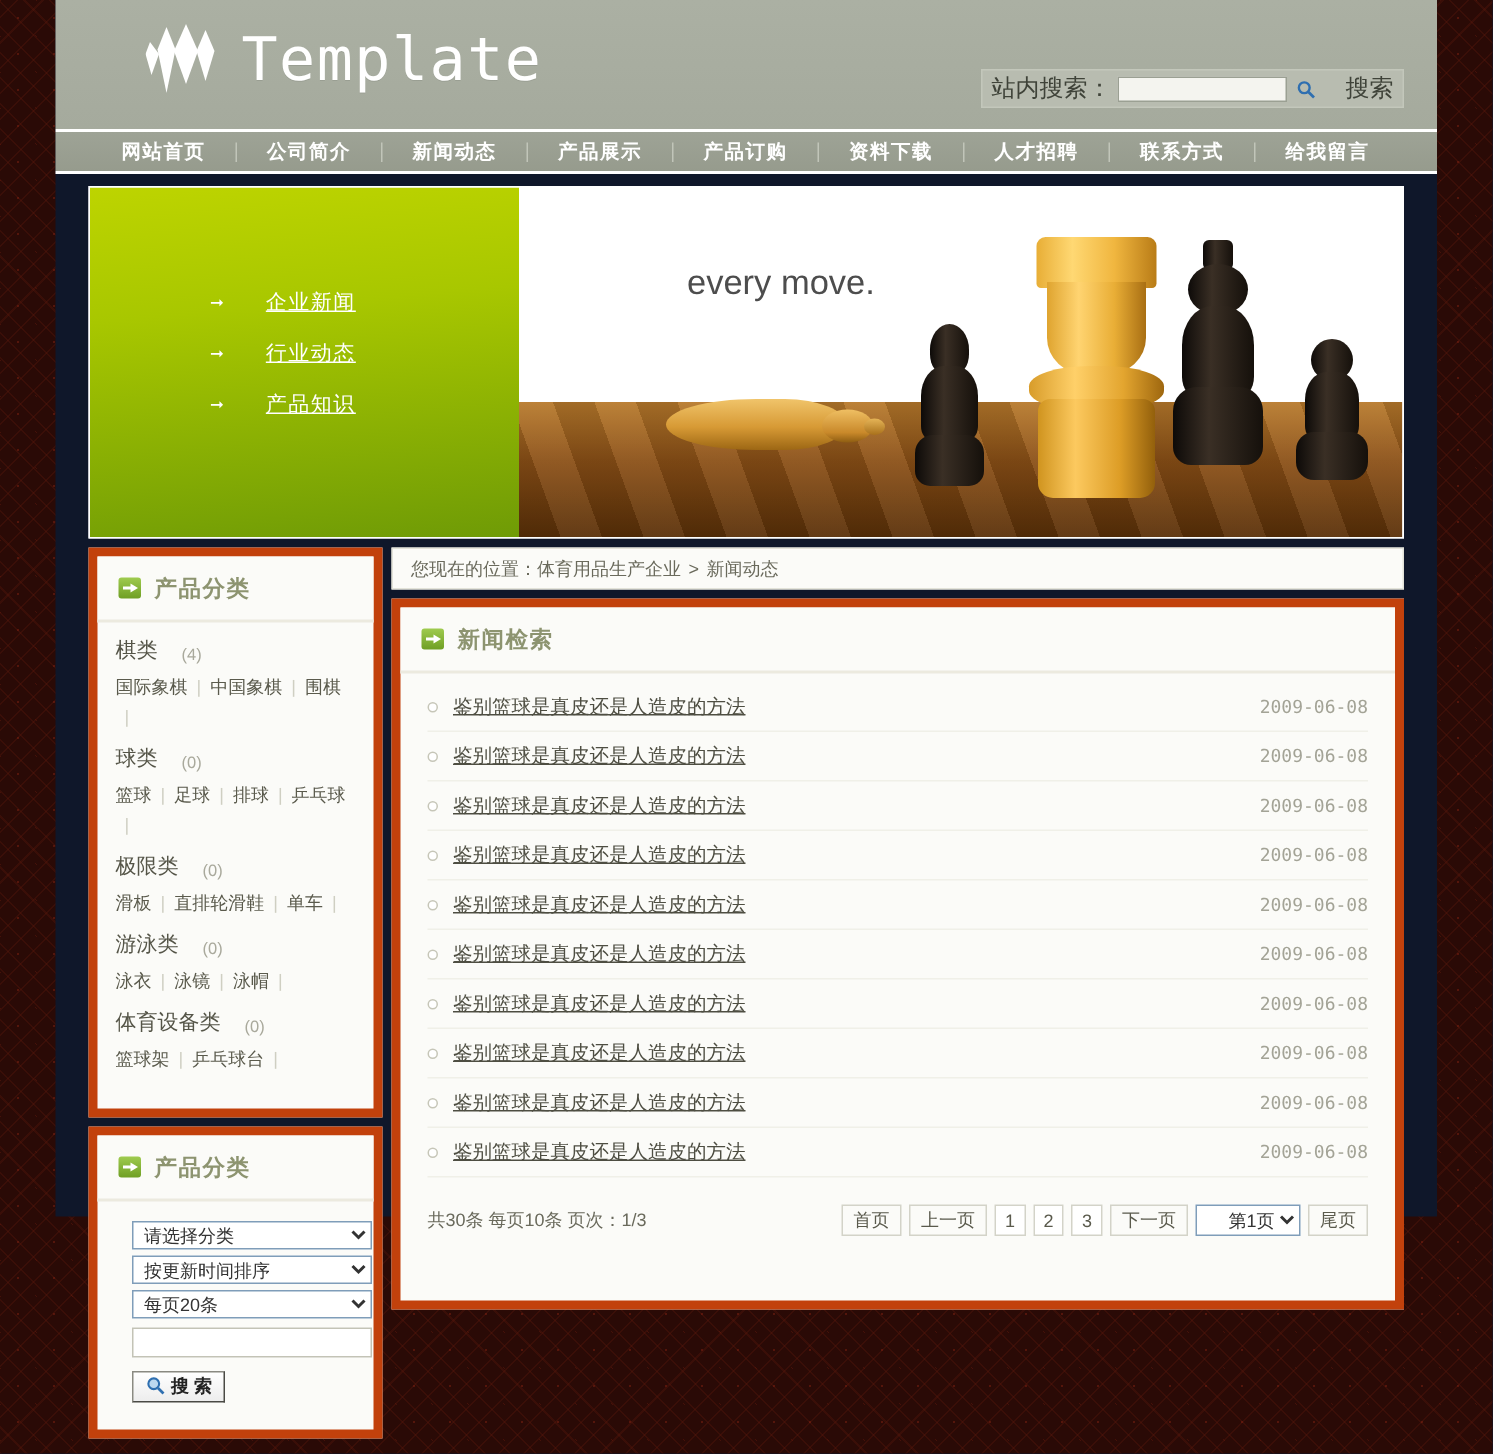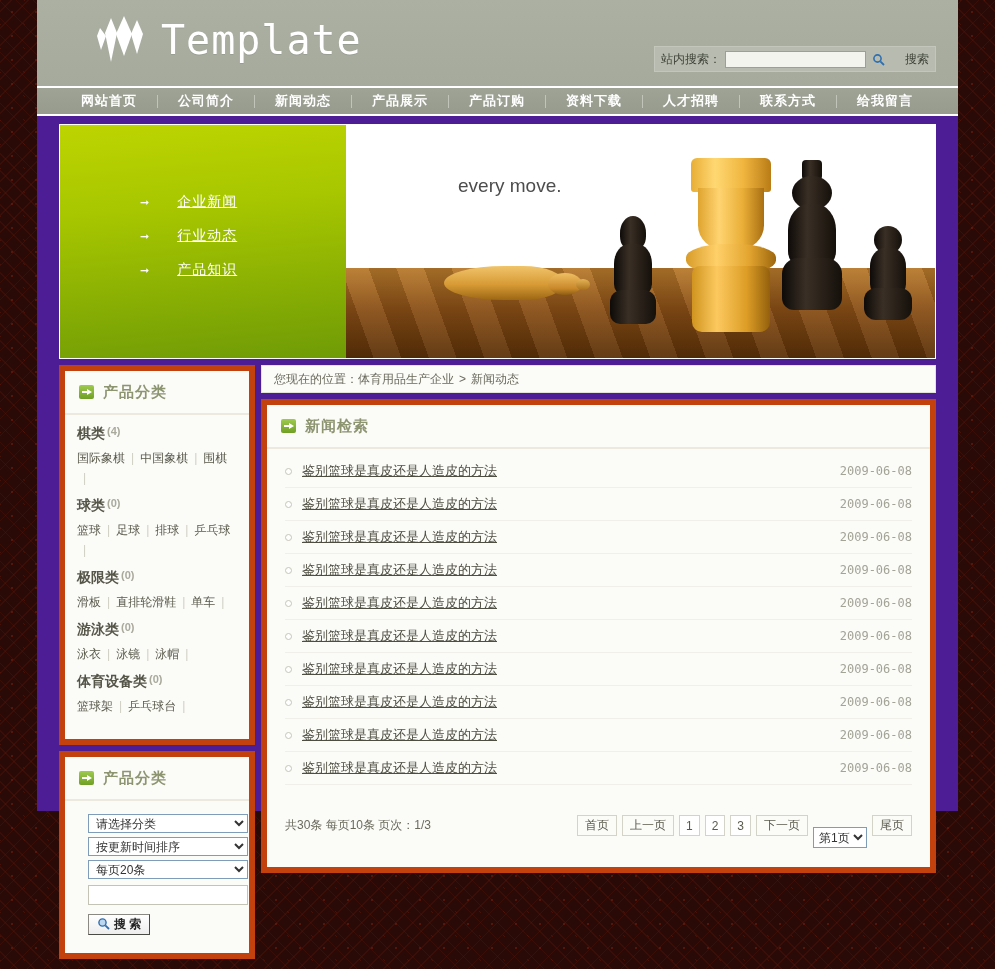--- a/index.html
+++ b/index.html
@@ -26,21 +26,21 @@
     height: 969px;
   }
 
   
   .shell {
     position: absolute;
     left: 37px;
     top: 0;
     width: 921px;
     height: 811px;
-    background: #4c1d95;
+    background: #0f172a;
   }
 
   .header {
     position: relative;
     height: 86px;
     background: linear-gradient(180deg, #abb0a3 0%, #a5aa9d 100%);
   }
 
   .logo-wrap {
     position: absolute;
@@ -75,40 +75,40 @@
     height: 26px;
     background: #b8bcb0;
     border: 1px solid #c3c7bb;
     display: flex;
     align-items: center;
     padding: 0 6px;
     gap: 4px;
   }
   .site-search .ss-label {
     color: #3f4339;
-    font-size: 12px;
+    font-size: 16px;
     white-space: nowrap;
   }
   .site-search input {
     flex: 1;
     height: 17px;
     border: 1px solid #9ba093;
     background: #f4f4ef;
     font-size: 12px;
     padding: 0 3px;
     color: #333;
     outline: none;
     min-width: 10px;
   }
   .ss-btn {
     display: flex;
     align-items: center;
     gap: 20px;
     color: #3f4339;
-    font-size: 12px;
+    font-size: 16px;
     white-space: nowrap;
     cursor: pointer;
     padding-left: 2px;
   }
 
   .magnifier { display: block; }
 
   
   .nav {
     height: 30px;
@@ -200,21 +200,21 @@
     left: 108px;
     top: 48px;
     z-index: 3;
   }
   .bi-text .l1 {
     font-size: 31px;
     color: #3c3c3c;
     letter-spacing: -0.5px;
   }
   .bi-text .l2 {
-    font-size: 19px;
+    font-size: 23px;
     color: #4d4d4d;
     margin-top: 2px;
     margin-left: 4px;
   }
   .piece { position: absolute; z-index: 4; }
 
   
   .fallen {
     left: 98px;
     bottom: 52px;
@@ -388,24 +388,23 @@
     border-bottom: 3.5px solid transparent;
   }
 
   
   .cats { padding: 10px 12px 14px 12px; }
   .cat-group { margin-bottom: 9px; }
   .cat-title {
     font-size: 14px;
     color: #555548;
     display: flex;
-    align-items: flex-start;
-    gap: 2px;
+    align-items: flex-end;
+    gap: 16px;
     margin-bottom: 5px;
-    font-weight: bold;
   }
   .cat-title .count {
     font-size: 11px;
     color: #a9a99c;
   }
   .cat-subs {
     display: flex;
     flex-wrap: wrap;
     align-items: center;
     font-size: 12px;
@@ -531,22 +530,21 @@
     cursor: pointer;
   }
   .pg-btn.num { padding: 0 6px; background: #ffffff; }
   .pg-select {
     height: 21px;
     border: 1px solid #7f9db9;
     background: #fff;
     font-size: 12px;
     font-family: "Liberation Sans", "DejaVu Sans", sans-serif;
     color: #333;
-    padding-left: 1px;
-    margin-top: 24px;
+    padding-left: 17px;
   }
 
   
   .footer {
     margin: 12px 22px 0 22px;
     border-top: 1px solid #b6bbae;
     height: 70px;
     padding-top: 16px;
     text-align: center;
   }

